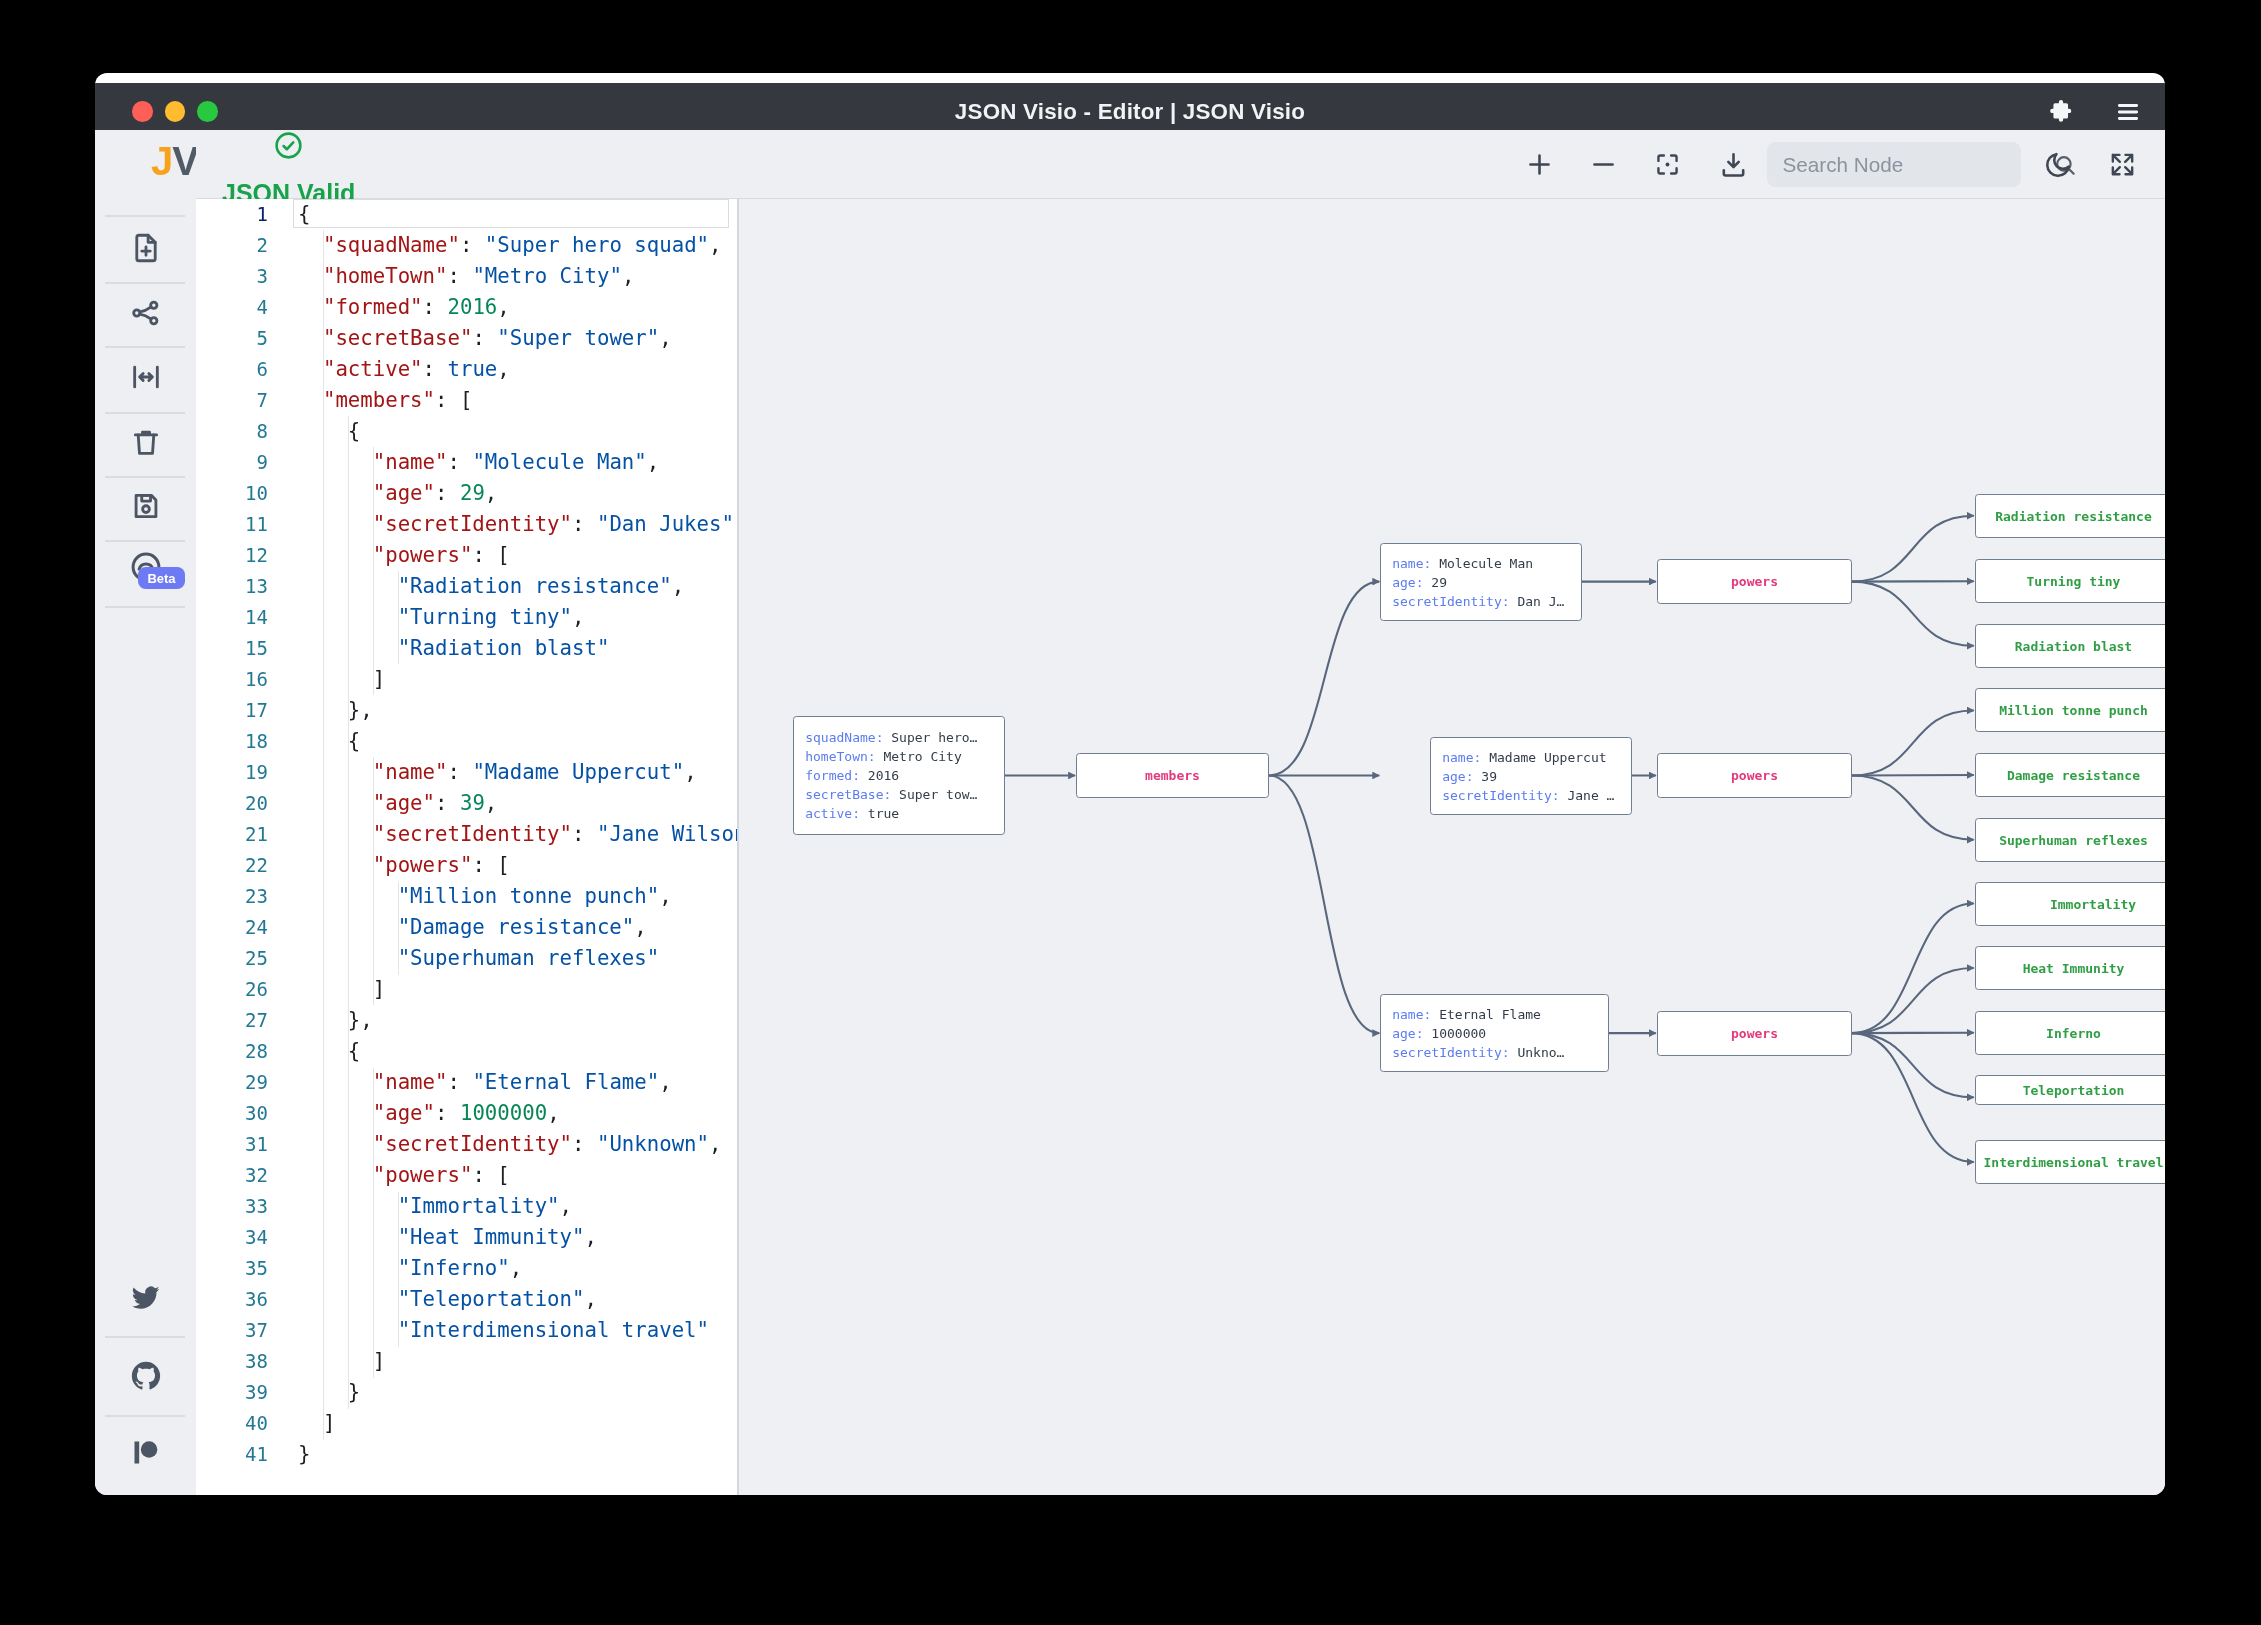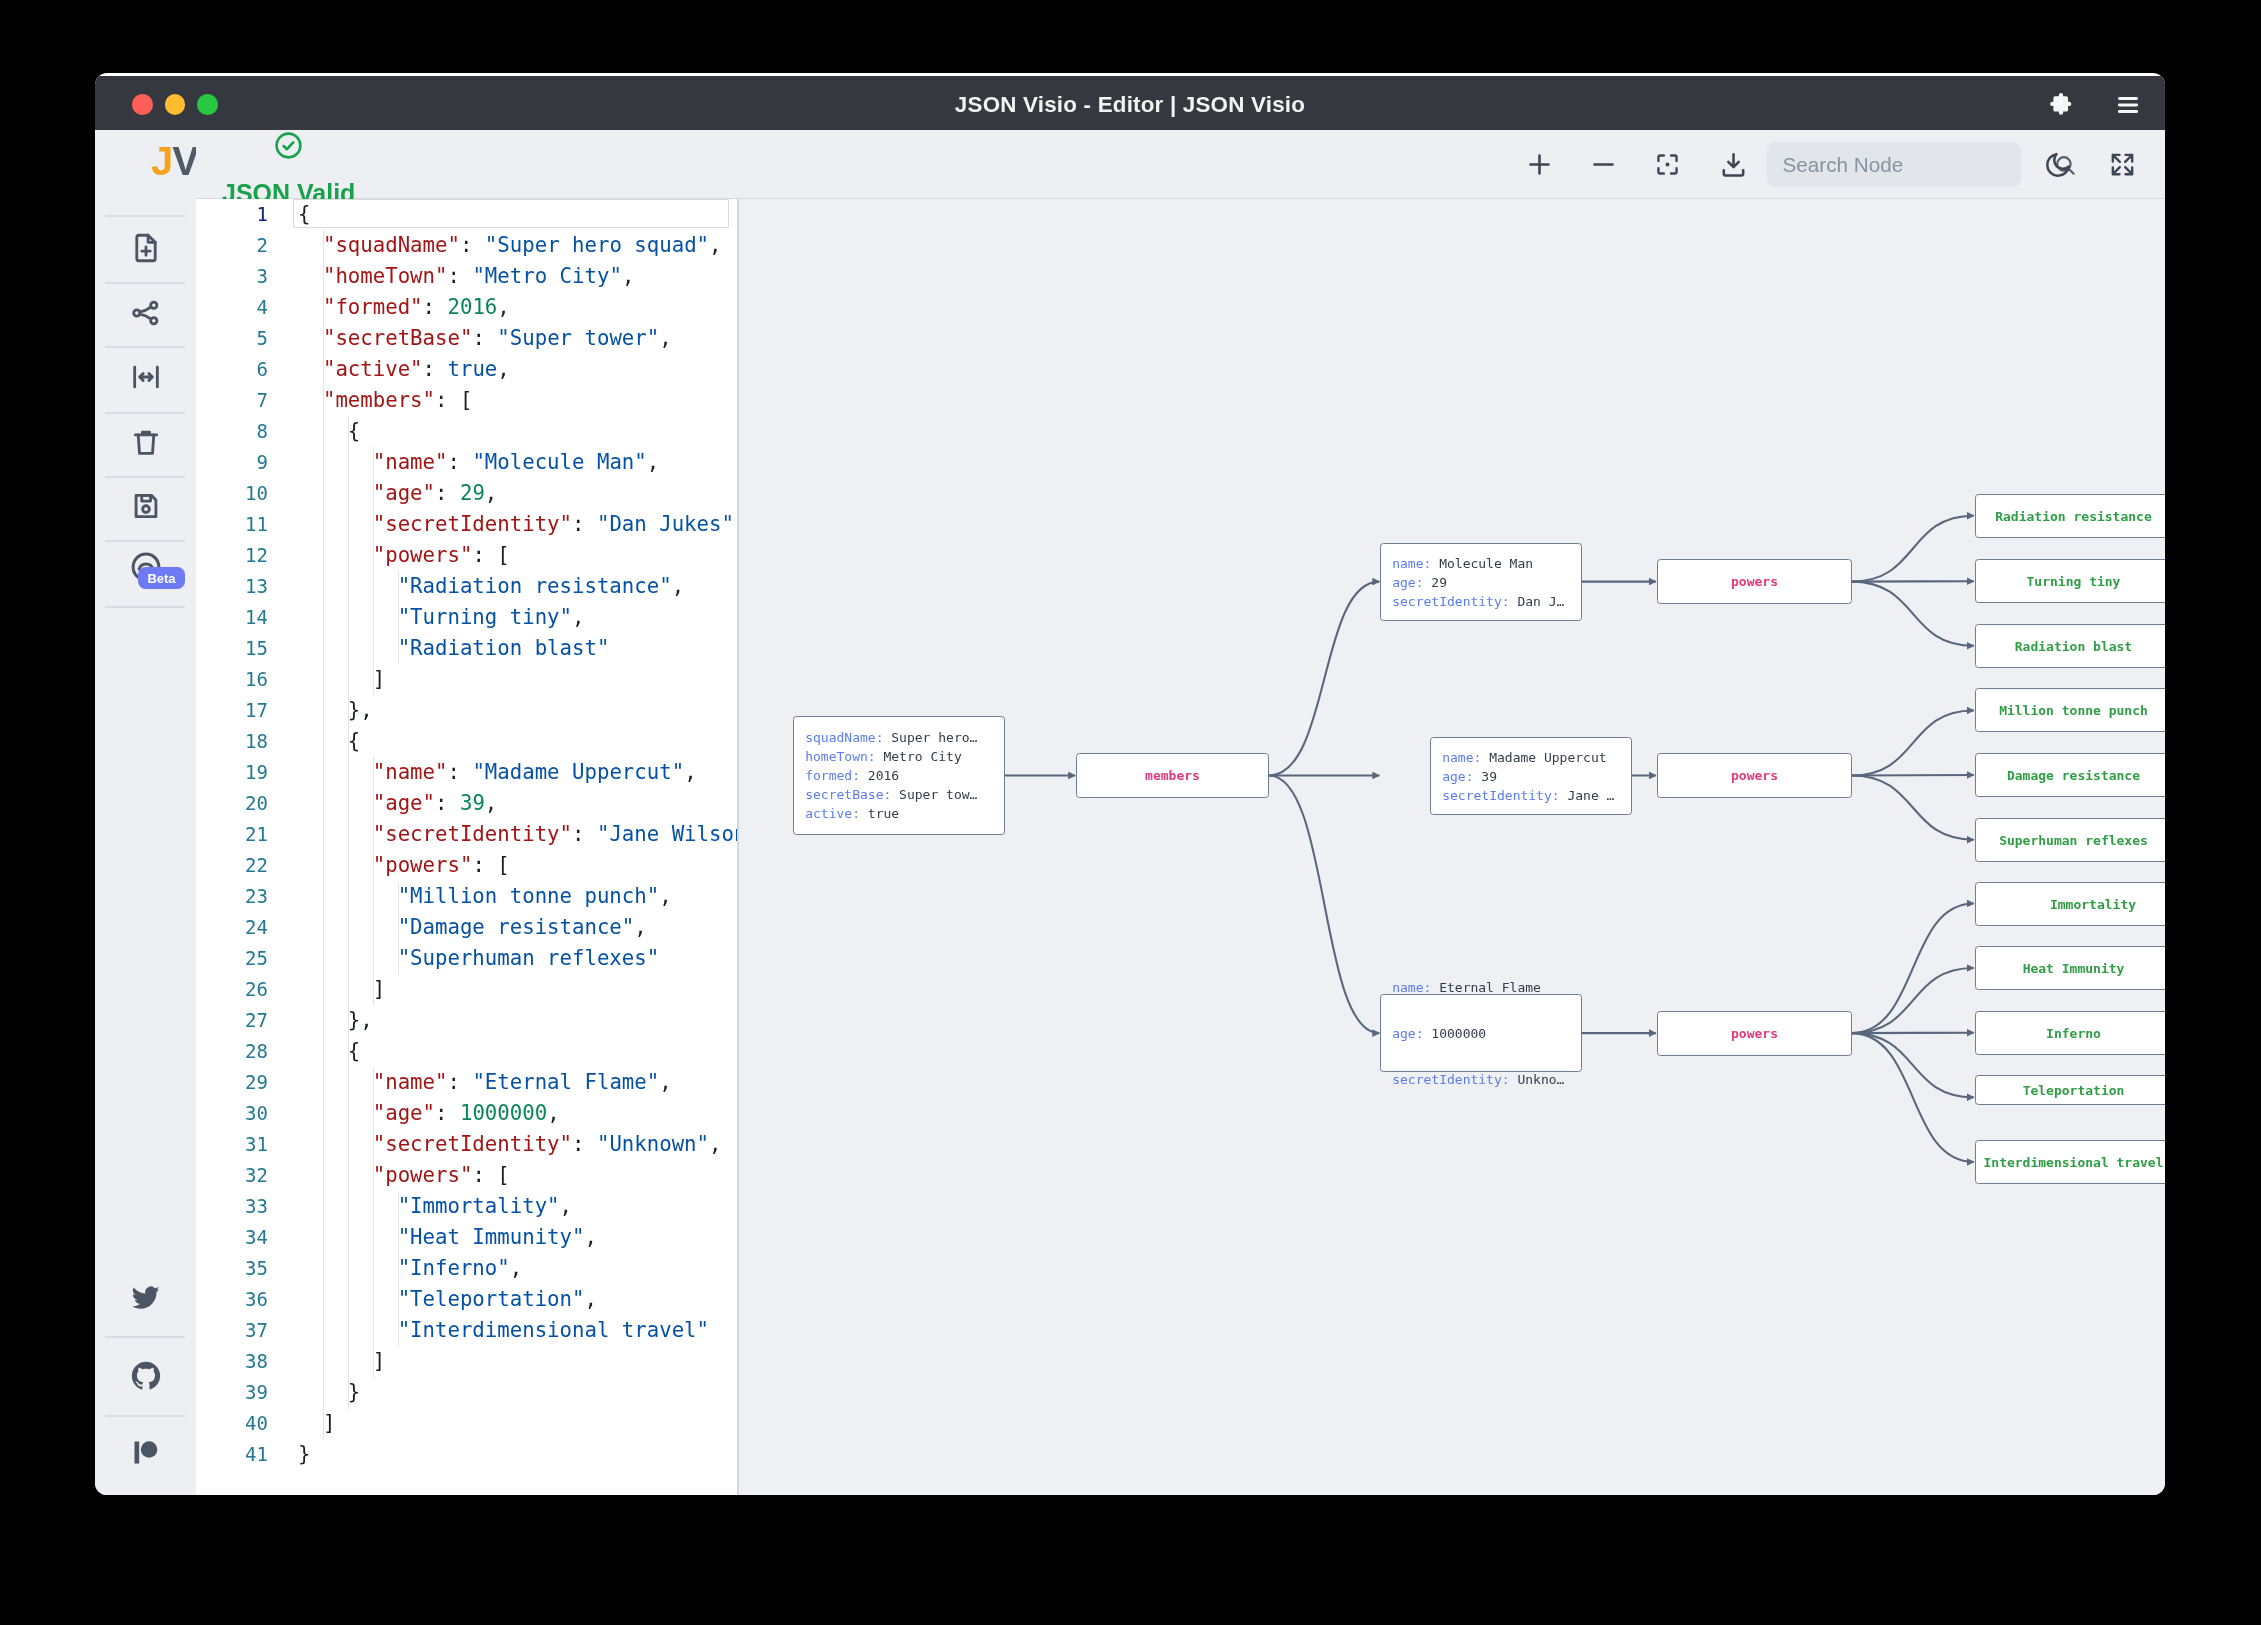--- a/index.html
+++ b/index.html
@@ -1,19 +1,19 @@
 <!DOCTYPE html>
 <html style="font-size:13.8px"><head>
 <meta charset="utf-8">
 <style>
   html,body{margin:0;padding:0;}
   body{width:2261px;height:1625px;background:#000;font-family:"Liberation Sans",sans-serif;position:relative;overflow:hidden;}
   .window{position:absolute;left:95px;top:73px;width:2070px;height:1422px;border-radius:12px;overflow:hidden;background:#fff;box-shadow:0 26px 69px rgba(0,0,0,.6);}
   
-  .titlebar{position:absolute;left:0;top:3px;right:0;height:70px;background:#35383e;}
+  .titlebar{position:absolute;left:0;top:10px;right:0;height:70px;background:#35383e;}
   .lights{position:absolute;left:37px;top:18px;display:flex;gap:12px;}
   .light{width:20.7px;height:20.7px;border-radius:50%;}
   .win-title{position:absolute;left:0;right:0;top:0;height:57px;display:flex;align-items:center;justify-content:center;color:#f2f3f5;font-size:22.4px;font-weight:700;letter-spacing:0.2px;}
   .tb-icons{position:absolute;right:24px;top:0;height:57px;display:flex;align-items:center;gap:41px;color:#f5f6f7;}
   .tb-icons svg{display:block;}
   
   .sidebar{position:absolute;left:0;top:57px;bottom:0;width:101px;background:#edeff2;border-right:1.7px solid #d7dadf;}
   .logo{position:absolute;left:0;top:8.6px;width:101px;text-align:center;font-size:40px;font-weight:800;letter-spacing:-0.9px;padding-left:29px;}
   .logo .j{color:#f6a21d;} .logo .v{color:#515b68;}
   .side-div{position:absolute;left:10.3px;width:80px;height:1.7px;background:#d9dce1;}
@@ -297,21 +297,21 @@
           <div class="row"><span class="rk">age:</span><span class="rv"> 29</span></div>
           <div class="row"><span class="rk">secretIdentity:</span><span class="rv"> Dan J…</span></div>
         </div>
         <div class="gnode parent" style="left: 918px; top: 360px; width: 195px; height: 45px;">powers</div>
         <div class="gnode object" style="left: 644px; top: 538px; width: 202px; height: 78px; margin-left: 47px;">
           <div class="row"><span class="rk">name:</span><span class="rv"> Madame Uppercut</span></div>
           <div class="row"><span class="rk">age:</span><span class="rv"> 39</span></div>
           <div class="row"><span class="rk">secretIdentity:</span><span class="rv"> Jane …</span></div>
         </div>
         <div class="gnode parent" style="left: 918px; top: 554px; width: 195px; height: 45px;">powers</div>
-        <div class="gnode object" style="left: 641px; top: 795px; width: 202px; height: 78px; gap: 27px;">
+        <div class="gnode object" style="left: 641px; top: 795px; width: 229px; height: 78px;">
           <div class="row"><span class="rk">name:</span><span class="rv"> Eternal Flame</span></div>
           <div class="row"><span class="rk">age:</span><span class="rv"> 1000000</span></div>
           <div class="row"><span class="rk">secretIdentity:</span><span class="rv"> Unkno…</span></div>
         </div>
         <div class="gnode parent" style="left: 918px; top: 812px; width: 195px; height: 45px;">powers</div>
         <div class="gnode leaf" style="left: 1236px; top: 295px; width: 197px; height: 44px;">Radiation resistance</div>
         <div class="gnode leaf" style="left: 1236px; top: 360px; width: 197px; height: 44px;">Turning tiny</div>
         <div class="gnode leaf" style="left: 1236px; top: 425px; width: 197px; height: 44px;">Radiation blast</div>
         <div class="gnode leaf" style="left: 1236px; top: 489px; width: 197px; height: 44px;">Million tonne punch</div>
         <div class="gnode leaf" style="left: 1236px; top: 554px; width: 197px; height: 44px;">Damage resistance</div>

